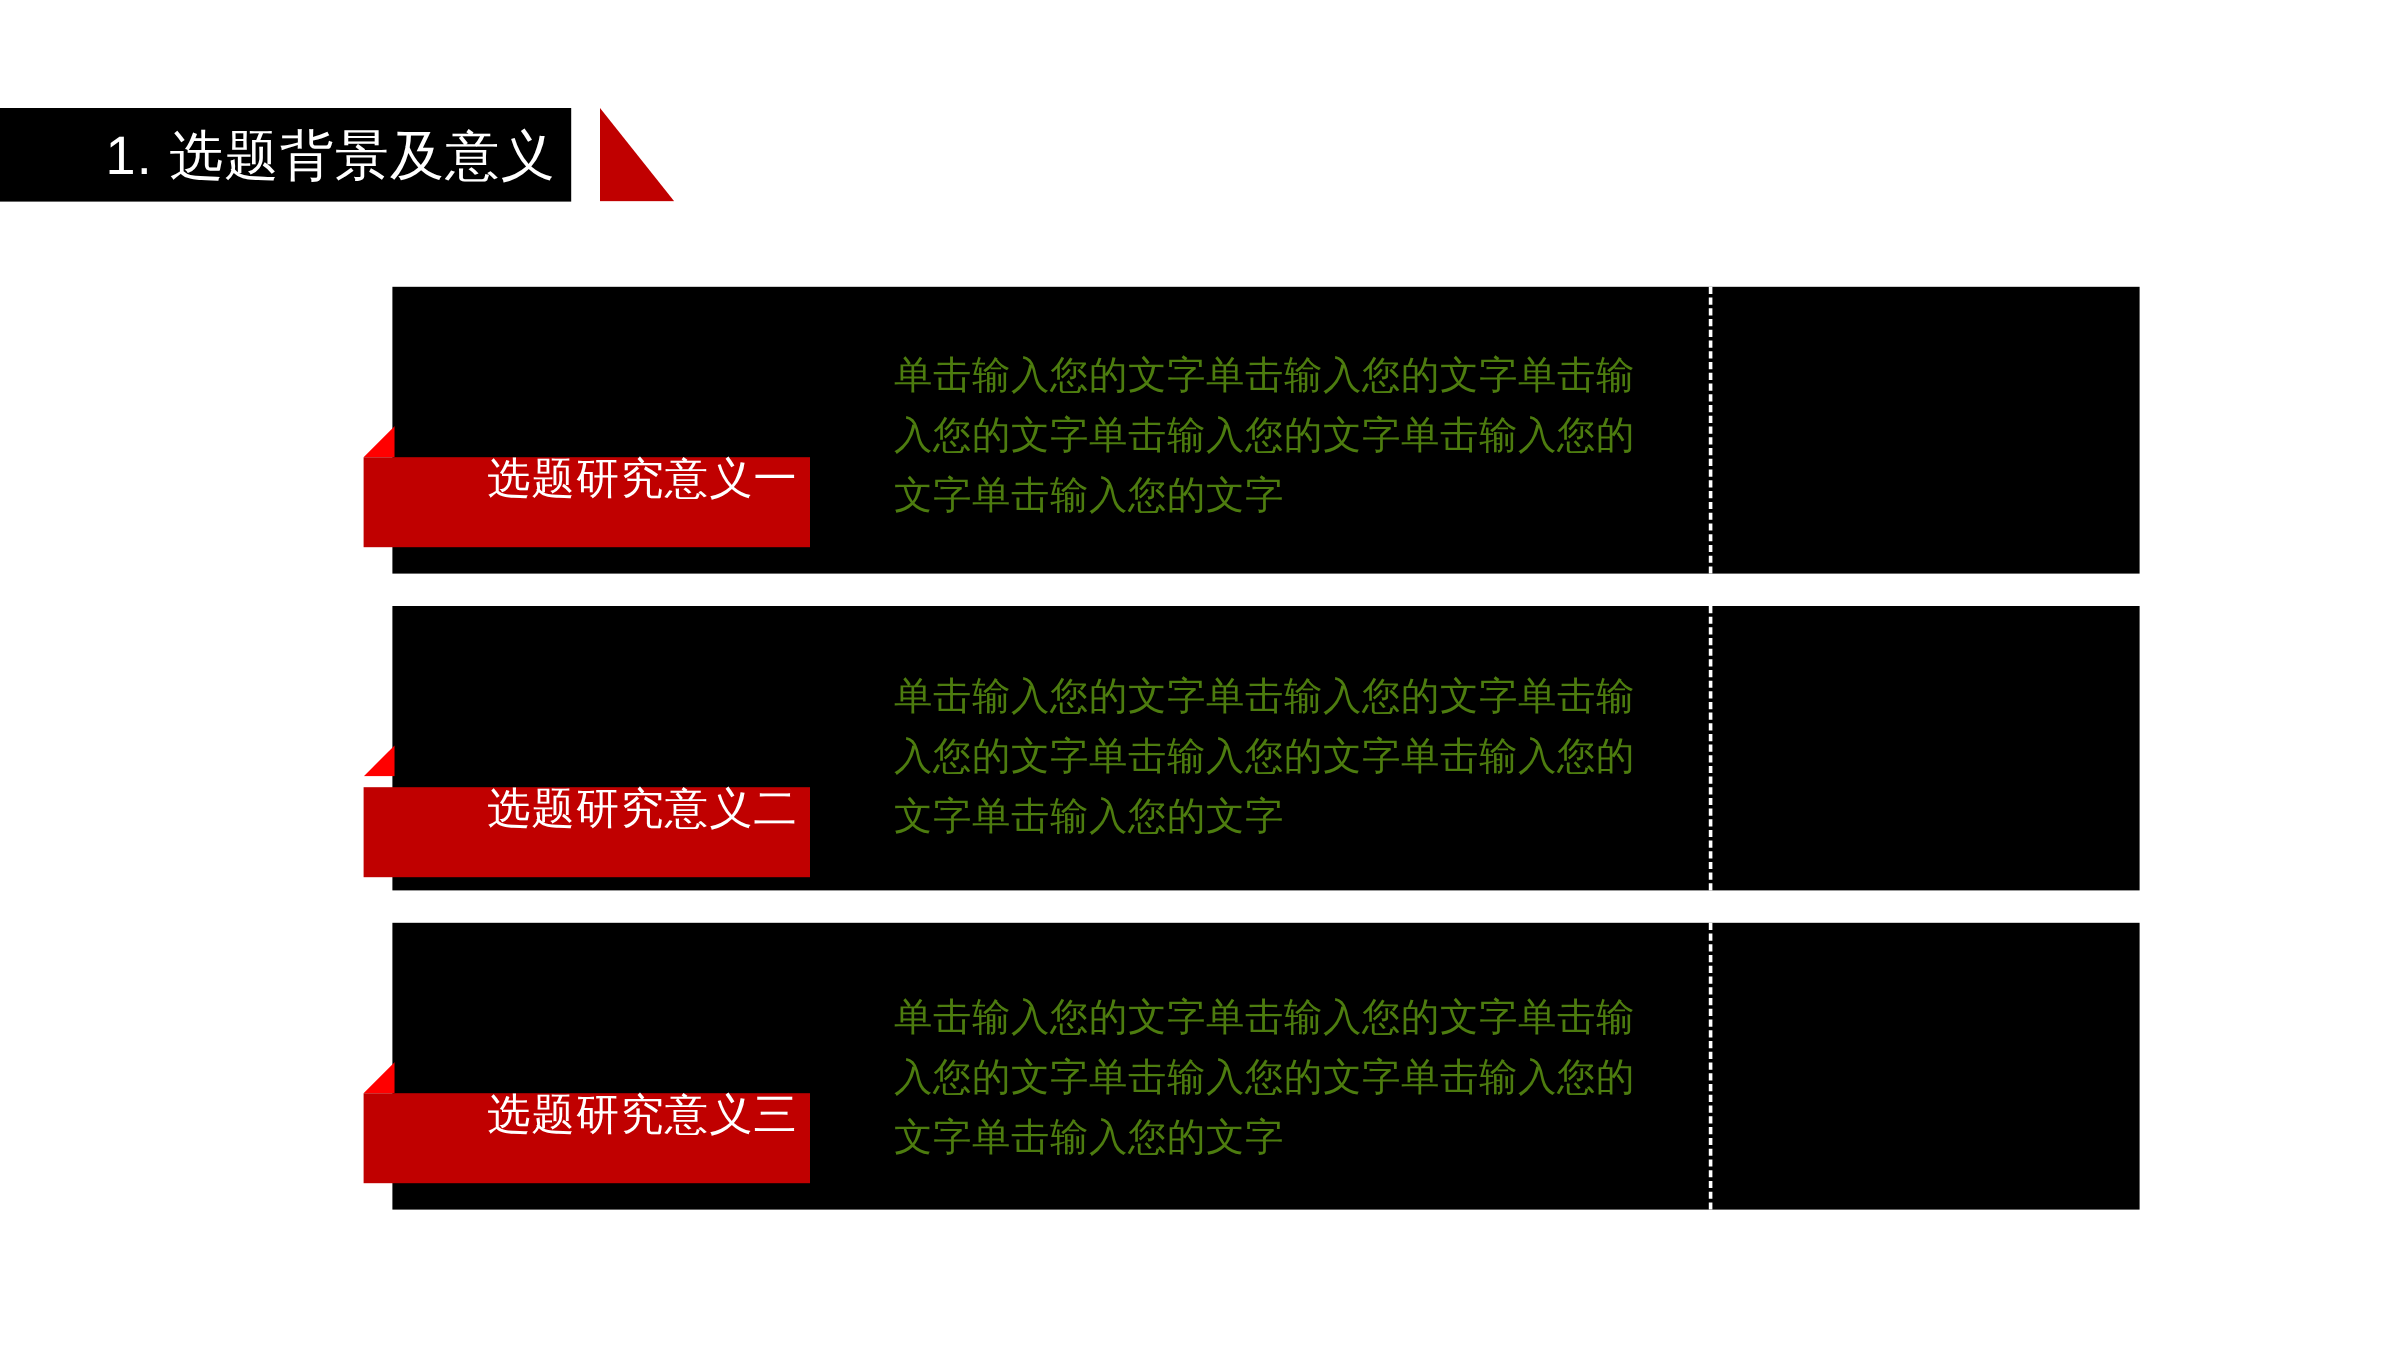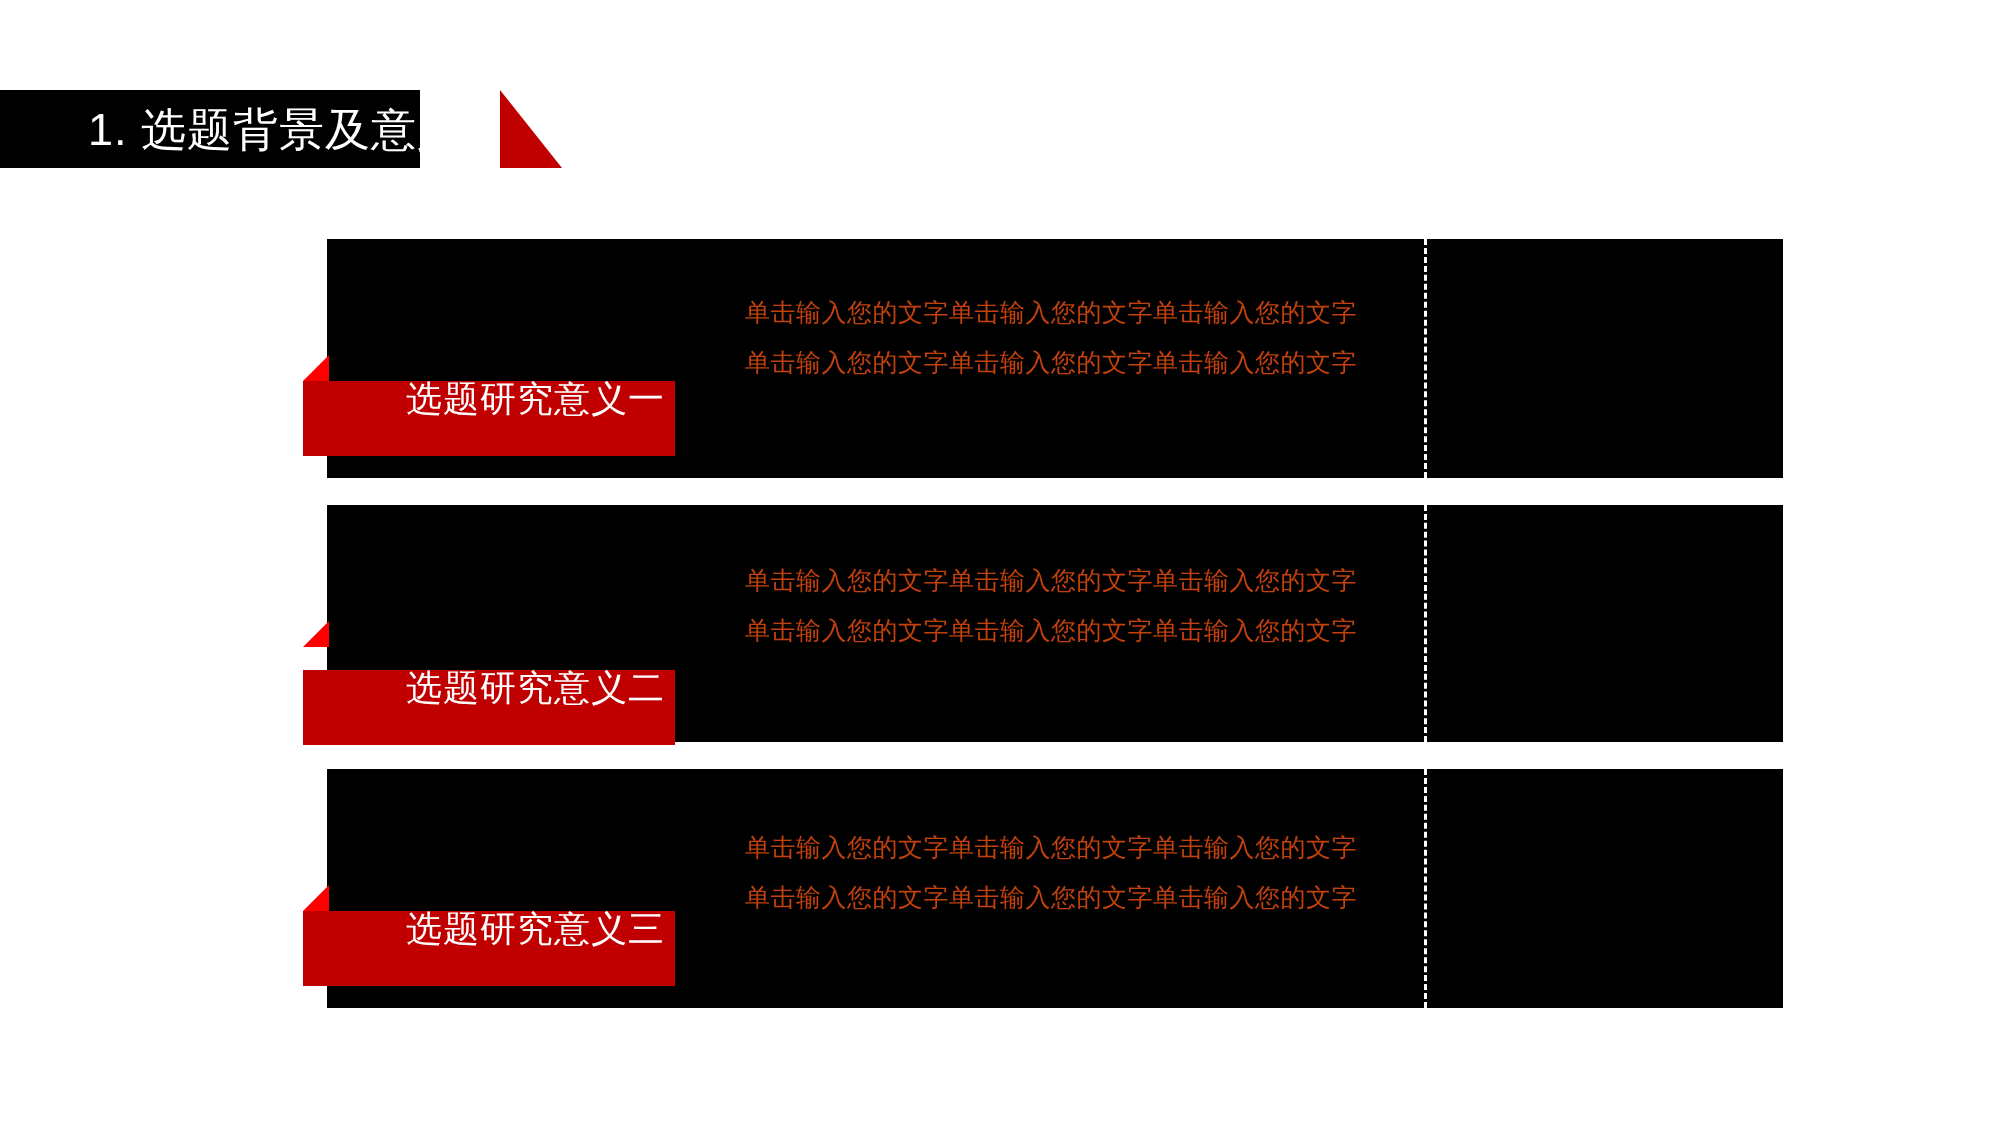--- a/index.html
+++ b/index.html
@@ -13,21 +13,21 @@
     font-family: "Liberation Sans", "DejaVu Sans", sans-serif;
     overflow: hidden;
     position: relative;
   }
 
   
   .title-banner {
     position: absolute;
     left: 0;
     top: 90px;
-    width: 420px;
+    width: 476px;
     height: 78px;
     background: #000000;
     display: flex;
     align-items: center;
   }
   .title-banner .title-text {
     color: #ffffff;
     font-size: 45px;
     line-height: 1;
     letter-spacing: 1px;
@@ -64,22 +64,22 @@
     width: 0;
     height: 100%;
     border-left: 3px dashed #ffffff;
   }
 
   
   .row-body {
     position: absolute;
     left: 418px;
     width: 620px;
-    color: #c2410c;
-    font-size: 25px;
+    color: #4d7c0f;
+    font-size: 32px;
     line-height: 50px;
     letter-spacing: 0.5px;
   }
   .row-1 .row-body { top: 48px; }
   .row-2 .row-body { top: 50px; }
   .row-3 .row-body { top: 53px; }
 
   
   .ribbon {
     position: absolute;
@@ -87,21 +87,21 @@
     width: 372px;
     height: 75px;
     background: #C00000;
     display: flex;
     align-items: flex-start;
     justify-content: flex-end;
     box-sizing: border-box;
     padding-right: 10px;
   }
   .ribbon-1 { top: 381px; }
-  .ribbon-2 { top: 670px; }
+  .ribbon-2 { top: 656px; }
   .ribbon-3 { top: 911px; }
   .ribbon .ribbon-text {
     color: #ffffff;
     font-size: 36px;
     line-height: 1;
     letter-spacing: 1px;
     white-space: nowrap;
   }
   
   .ribbon-fold {

